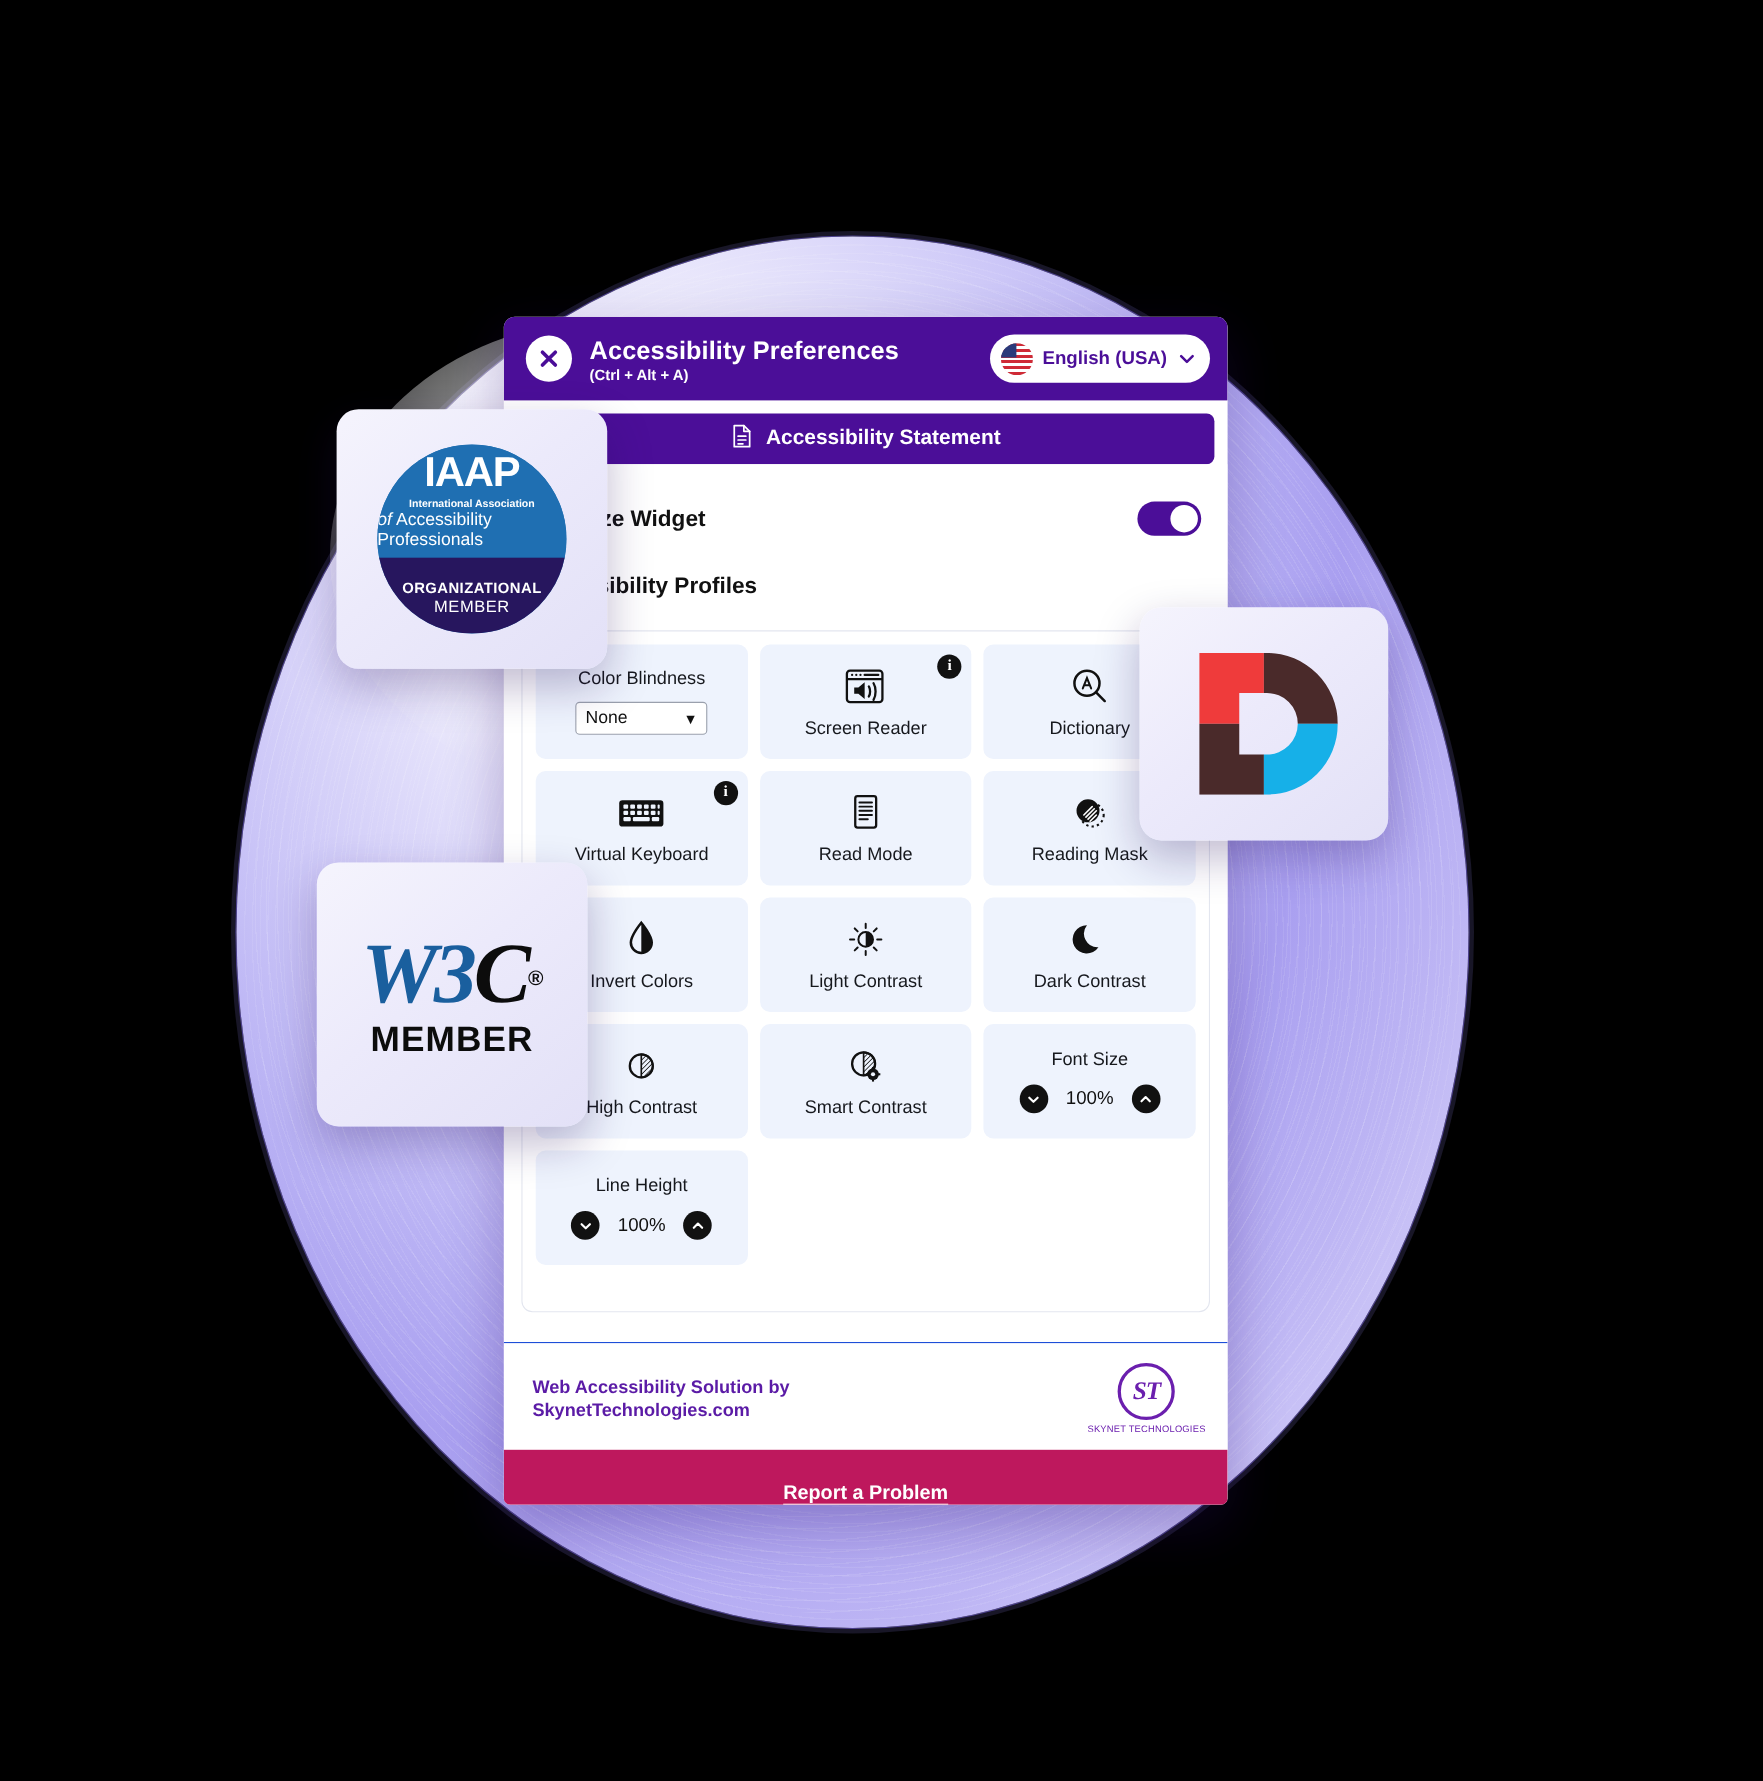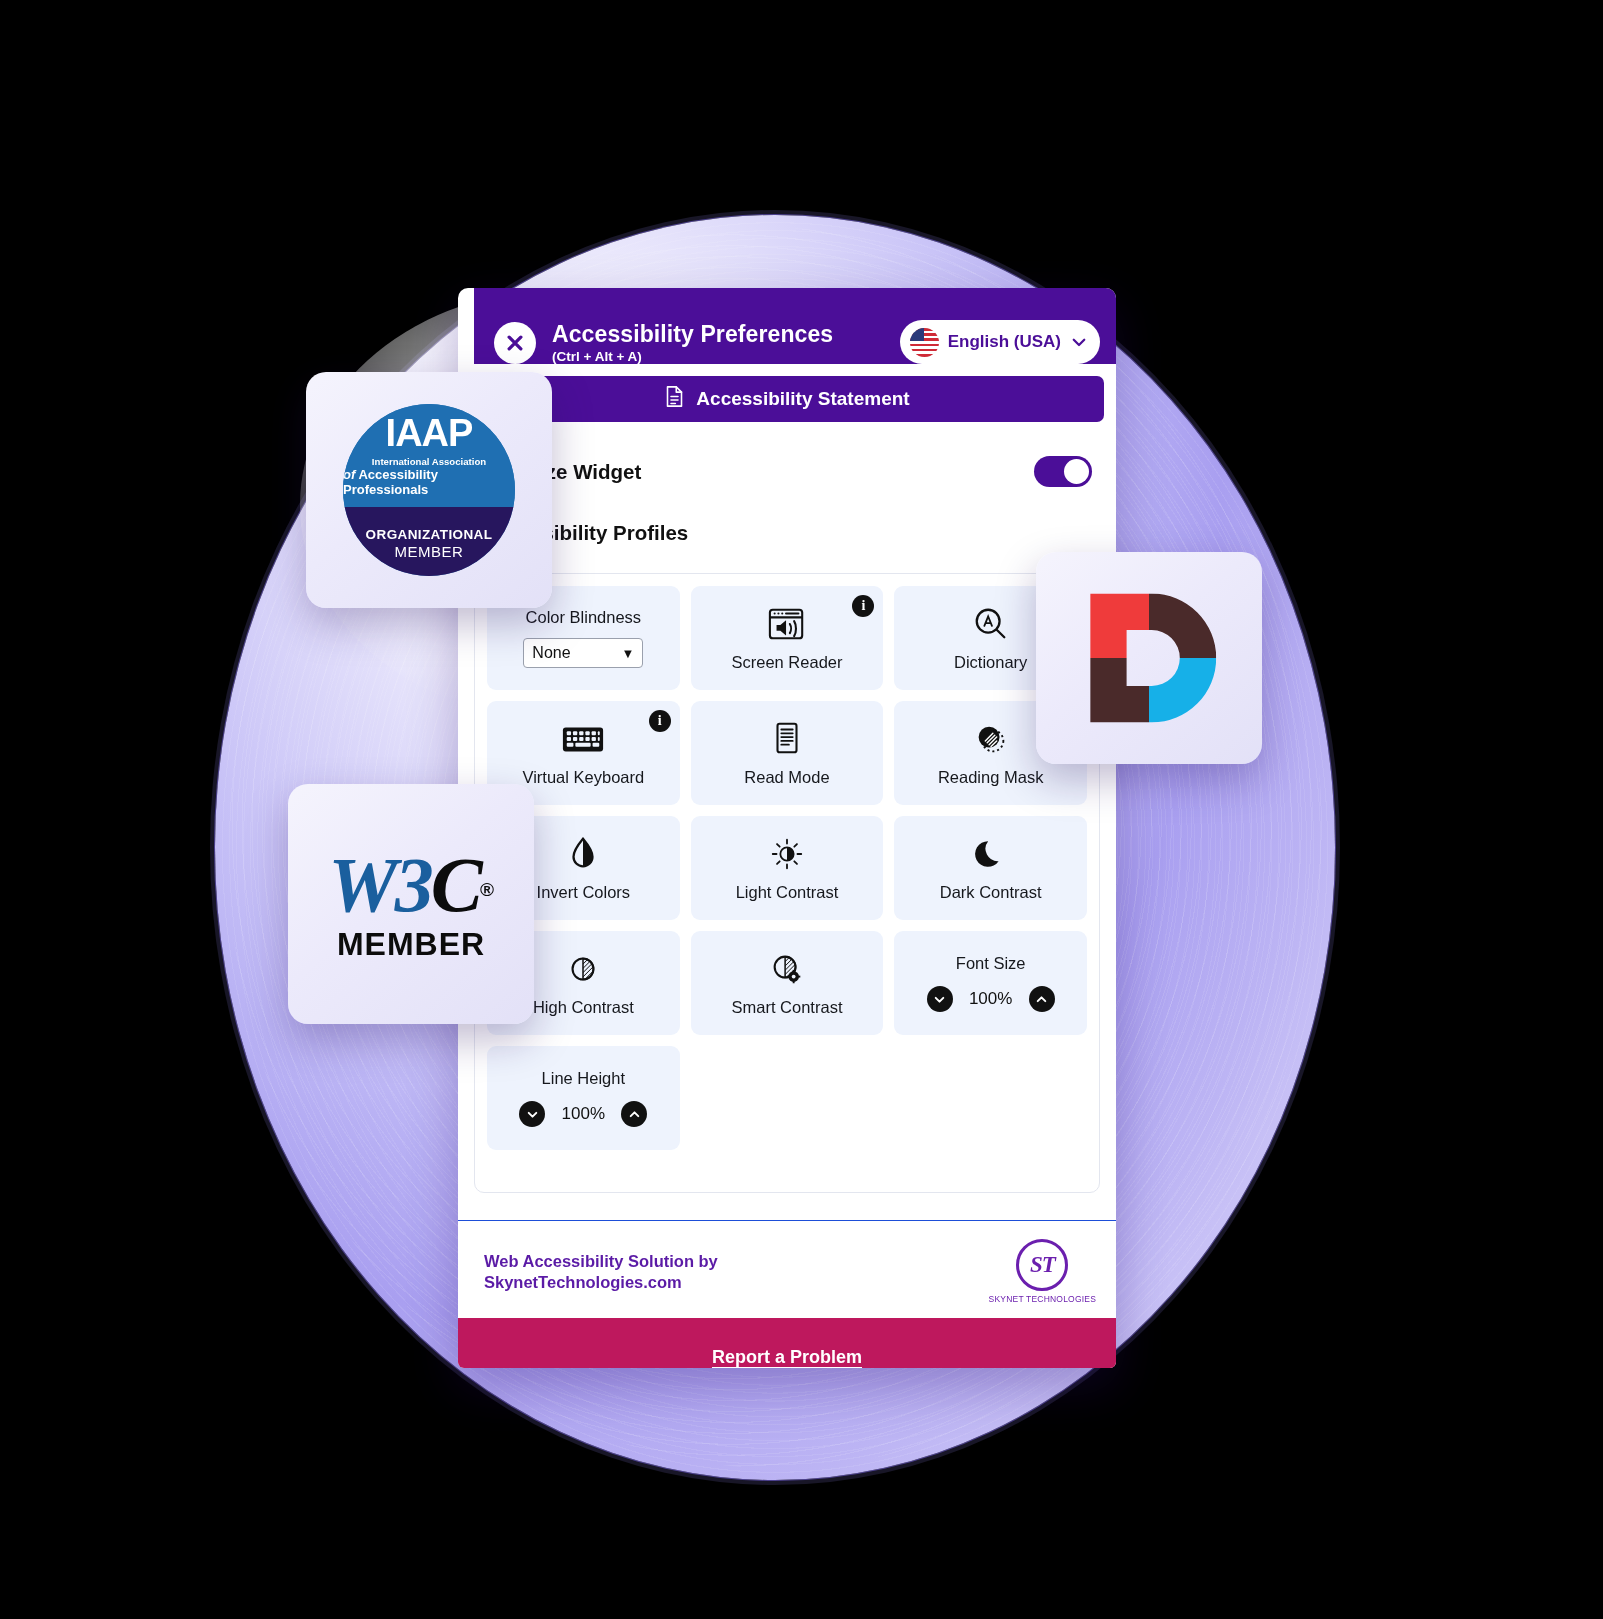--- a/index.html
+++ b/index.html
@@ -51,25 +51,24 @@
     background: #fff;
     border-radius: 10px 10px 6px 6px;
     box-shadow: 0 18px 50px rgba(40,10,110,.30);
     overflow: hidden;
     display:flex; flex-direction:column;
   }
 
   .wg-header {
     background: #4b0e98;
     height: 76px;
-    display: flex; align-items: flex-end;
+    display: flex; align-items: center;
     padding: 0 16px 0 20px;
     flex: 0 0 auto;
     position:relative;
-    margin-left:16px;
   }
   .close-btn {
     width: 42px; height: 42px; border-radius: 50%;
     background: #fff; color: #4b0e98;
     display: flex; align-items: center; justify-content: center;
     font-size: 22px; font-weight: 700; cursor: pointer; flex:0 0 auto;
   }
   .close-btn svg{ width:20px; height:20px; }
   .hdr-titles { margin-left: 16px; flex: 1 1 auto; }
   .hdr-title { color: #fff; font-size: 23px; font-weight: 700; letter-spacing:.1px; }
@@ -209,21 +208,21 @@
     width: 172px; height: 172px; border-radius: 50%;
     overflow: hidden; position: relative;
     background: #1f6fb2;
   }
   .iaap-top { position:absolute; left:0; top:0; right:0; height: 60%; background:#1f6fb2;
     display:flex; flex-direction:column; align-items:center; justify-content:center; }
   .iaap-bot { position:absolute; left:0; bottom:0; right:0; height: 40%; background:#27165e;
     display:flex; flex-direction:column; align-items:center; justify-content:center; gap:1px; padding-top:3px;}
   .iaap-word { color:#fff; font-size: 38px; font-weight: 800; letter-spacing: -1px; line-height:1; }
   .iaap-l1 { color:#fff; font-size: 9.6px; font-weight: 700; margin-top:4px; }
-  .iaap-l2 { color:#fff; font-size: 13px; font-weight: 700; }
+  .iaap-l2 { color:#fff; font-size: 16px; font-weight: 400; }
   .iaap-l2 i { font-style: italic; }
   .iaap-org { color:#fff; font-size: 13.5px; font-weight: 800; letter-spacing: .4px; }
   .iaap-mem { color:#fff; font-size: 15px; font-weight: 500; letter-spacing: .5px; }
 
   .w3c-inner { display:flex; flex-direction:column; align-items:center; }
   .w3c-top { display:flex; align-items:center; line-height:1;font-style:italic; }
   .w3c-w3 { color:#1a5f9e; font-size: 78px; font-weight: 700; font-family:"Liberation Serif", serif; letter-spacing:-3px; }
   .w3c-c  { color:#0c0c0c; font-size: 78px; font-weight: 700; font-family:"Liberation Serif", serif; letter-spacing:-3px; }
   .w3c-r  { color:#0c0c0c; font-size: 19px; font-weight: 600; margin-top: 10px; }
   .w3c-member { color:#0c0c0c; font-size: 32px; font-weight: 800; letter-spacing: 1px; margin-top: 2px; }

